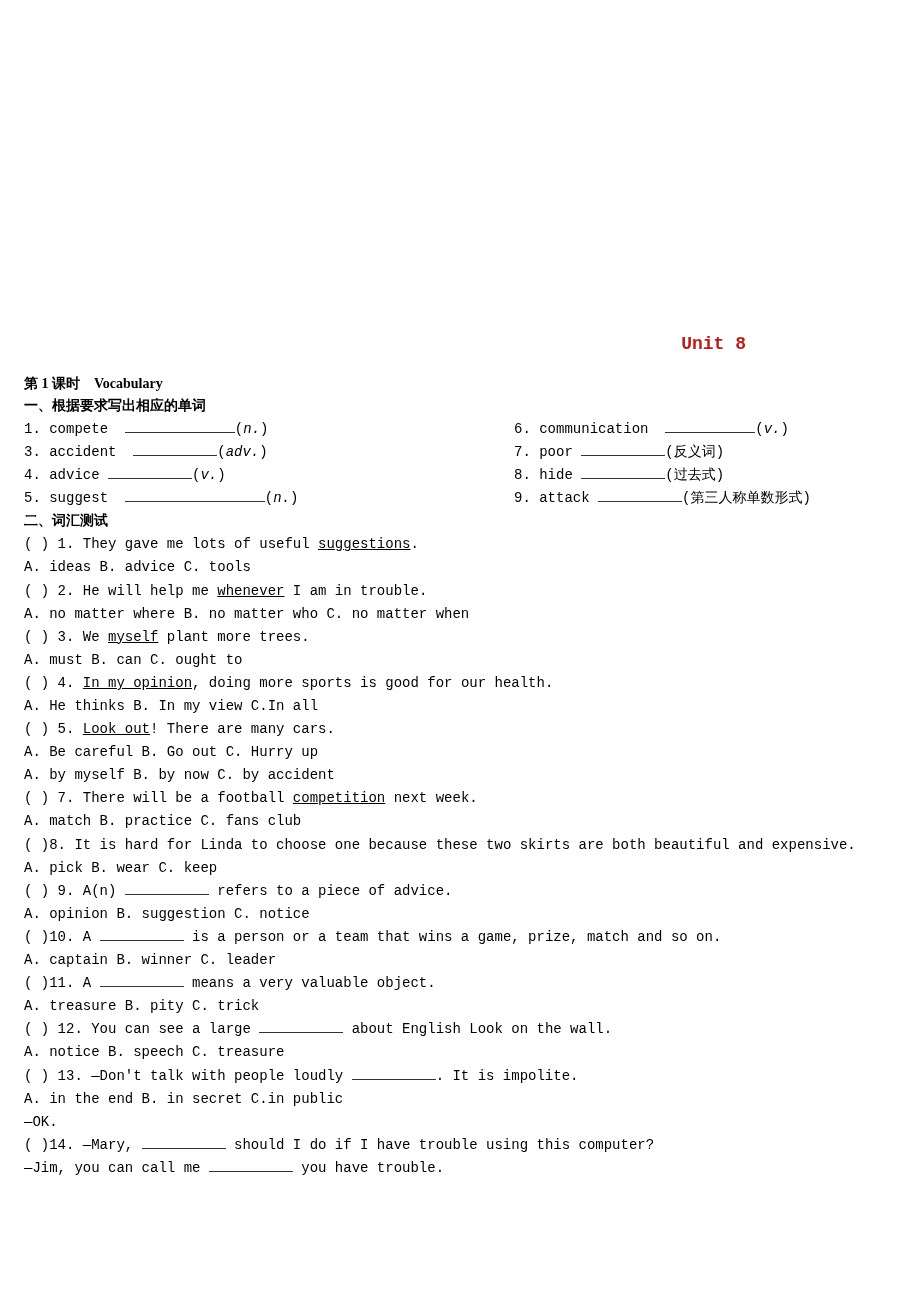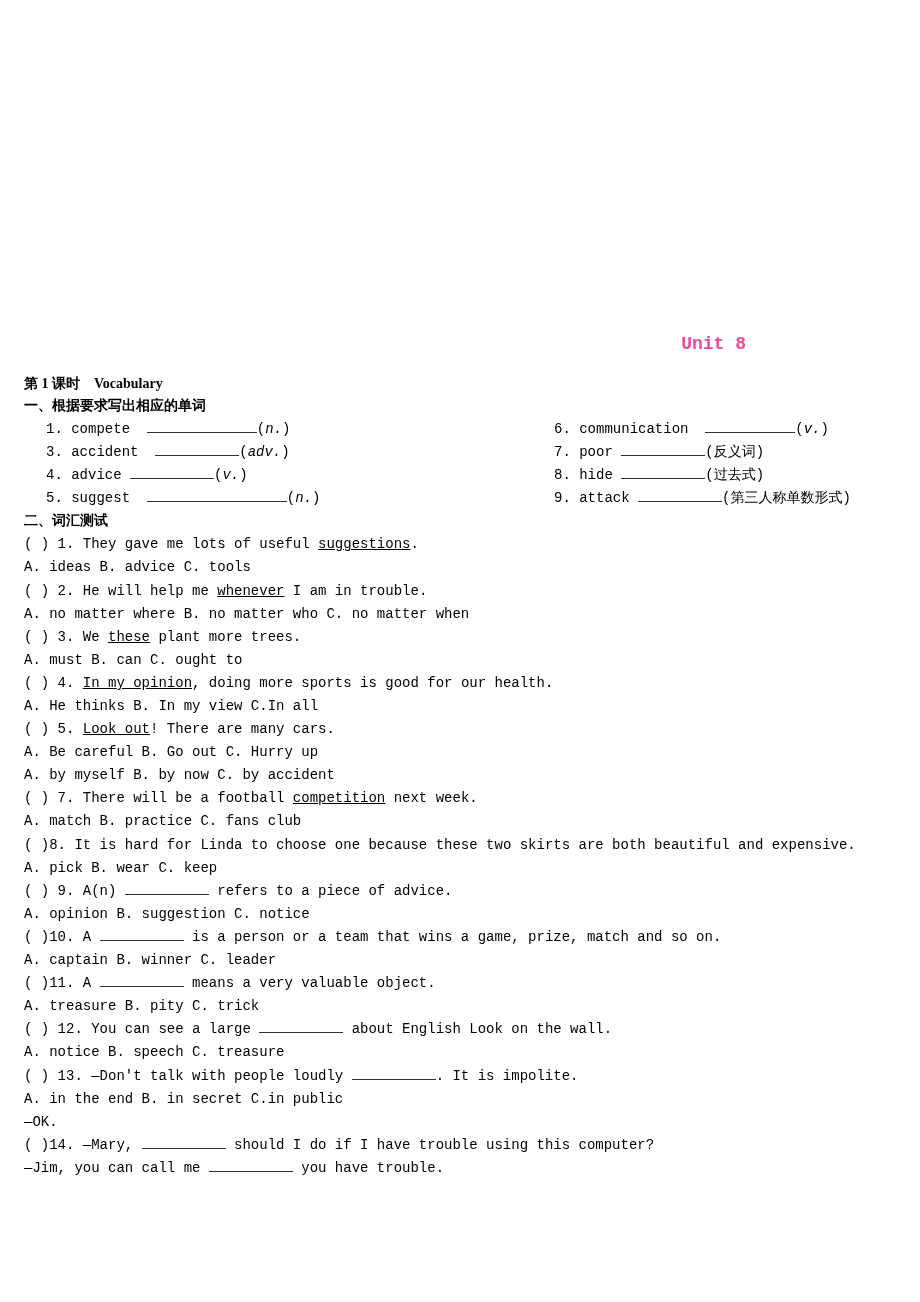--- a/index.html
+++ b/index.html
@@ -10,37 +10,36 @@
     body {
       background: #ffffff;
       font-family: "Courier New", monospace;
       font-size: 14px;
       color: #000000;
       padding: 40px 24px;
       width: 920px;
       line-height: 1.65;
     }
     .unit-title {
-      color: #ec4899;
+      color: #b91c1c;
       font-weight: bold;
       font-size: 18px;
       text-align: right;
       margin-right: 150px;
       margin-top: 290px;
       margin-bottom: 12px;
       font-family: "Courier New", monospace;
     }
     .section-title {
       font-weight: bold;
       font-family: "SimSun", serif;
     }
     .two-col {
       display: flex;
-      gap: 18px;
-      margin-left: 22px;
+      gap: 0;
     }
     .col-left {
       width: 490px;
     }
     .col-right {
       flex: 1;
     }
     .blank {
       display: inline-block;
       border-bottom: 1px solid #333;
@@ -79,21 +78,21 @@
   </div>
 </div>
 
 <div class="section-title cn">二、词汇测试</div>
 
 <div id="questions">
     <div><span>(   ) 1. They gave me lots of useful </span><span class="underline">suggestions</span><span>.</span></div>
     <div>A. ideas   B. advice   C. tools</div>
     <div><span>(   ) 2. He will help me </span><span class="underline">whenever</span><span> I am in trouble.</span></div>
     <div>A. no matter where   B. no matter who   C. no matter when</div>
-    <div><span>(   ) 3. We </span><span class="underline">these</span><span> plant more trees.</span></div>
+    <div><span>(   ) 3. We </span><span class="underline">myself</span><span> plant more trees.</span></div>
     <div>A. must   B. can   C. ought to</div>
     <div><span>(   ) 4. </span><span class="underline">In my opinion</span><span>, doing more sports is good for our health.</span></div>
     <div>A. He thinks   B. In my view   C.In all</div>
     <div><span>(   ) 5. </span><span class="underline">Look out</span><span>! There are many cars.</span></div>
     <div>A. Be careful   B. Go out   C. Hurry up</div>
     <div>A. by myself   B. by now   C. by accident</div>
     <div><span>(   ) 7. There will be a football </span><span class="underline">competition</span><span> next week.</span></div>
     <div>A. match   B. practice   C. fans club</div>
     <div><span>(   )8. It is hard for Linda to choose one because these two skirts are both beautiful and expensive.</span></div>
     <div>A. pick   B. wear   C. keep</div>

